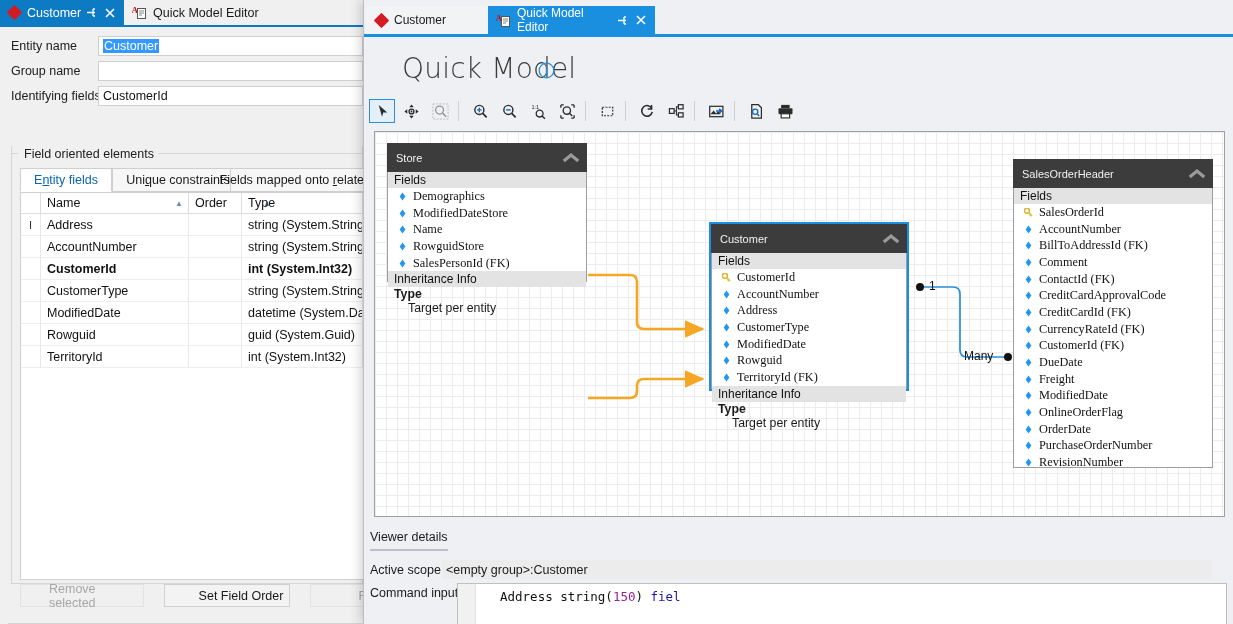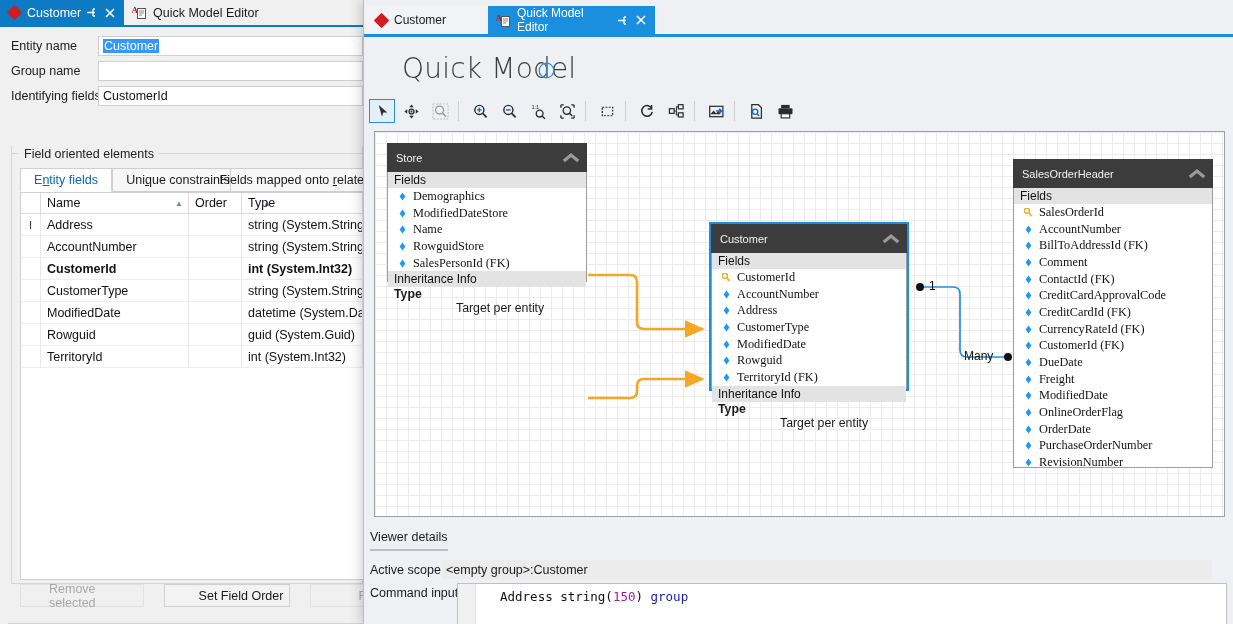--- a/index.html
+++ b/index.html
@@ -94,21 +94,21 @@
      background-size:11px 11px;}
 
   .ent{position:absolute;box-sizing:border-box;}
   .ent-head{height:29px;background:#3c3c3c;display:flex;align-items:center;padding:0 6px 0 9px;color:#f2f2f2;font-size:11px;box-sizing:border-box;}
   .ent-head .chev{margin-left:auto;}
   .ent-body{background:#fff;border:1px solid #9d9d9d;border-top:none;box-sizing:border-box;}
   .sec{background:#e3e3e3;padding:1px 0 1px 6px;font-size:12px;color:#111;}
   .fld{display:flex;align-items:center;padding:0 0 0 10px;height:16.7px;font-size:12.3px;color:#111;font-family:Liberation Serif, serif;}
   .bullet{width:9px;height:9px;margin-right:6px;flex:0 0 auto;}
   .typ{font-weight:bold;padding:0 0 0 6px;font-size:12.3px;}
-  .tgt{padding:0 0 0 20px;font-size:12.3px;margin-left:48px;}
+  .tgt{padding:0 0 0 20px;font-size:12.3px;}
 
   #ent-store{left:12px;top:11px;width:200px;}
   #ent-store .ent-body{height:110px;}
   #ent-customer{left:334px;top:90px;width:200px;border:2px solid #1a8fe0;}
   #ent-customer .ent-body{height:136px;}
   #ent-soh{left:638px;top:27px;width:200px;}
   #ent-soh .ent-body{height:280px;}
   #ent-individual{left:12px;top:249px;width:200px;}
 
   svg.conn{position:absolute;left:0;top:0;width:851px;height:386px;overflow:visible;pointer-events:none;}
@@ -665,19 +665,19 @@
     </div>
 
     <div id="vd">
       <div id="vd-title">Viewer details</div>
       <div id="vd-underline"></div>
       <div id="vd-scope-label">Active scope</div>
       <div id="vd-scope-value">&lt;empty group&gt;:Customer</div>
       <div id="vd-cmd-label">Command input</div>
       <div id="vd-cmd-box">
         <div id="vd-cmd-gutter"></div>
-        <div id="vd-cmd-text"><span class="mono-id">Address string</span><span class="mono-id">(</span><span class="mono-num">150</span><span class="mono-id">) </span><span class="mono-kw">group</span></div>
+        <div id="vd-cmd-text"><span class="mono-id">Address string</span><span class="mono-id">(</span><span class="mono-num">150</span><span class="mono-id">) </span><span class="mono-kw">fiel</span></div>
       </div>
 
     </div>
 
   </div>
 </div>
 
 </body></html>

